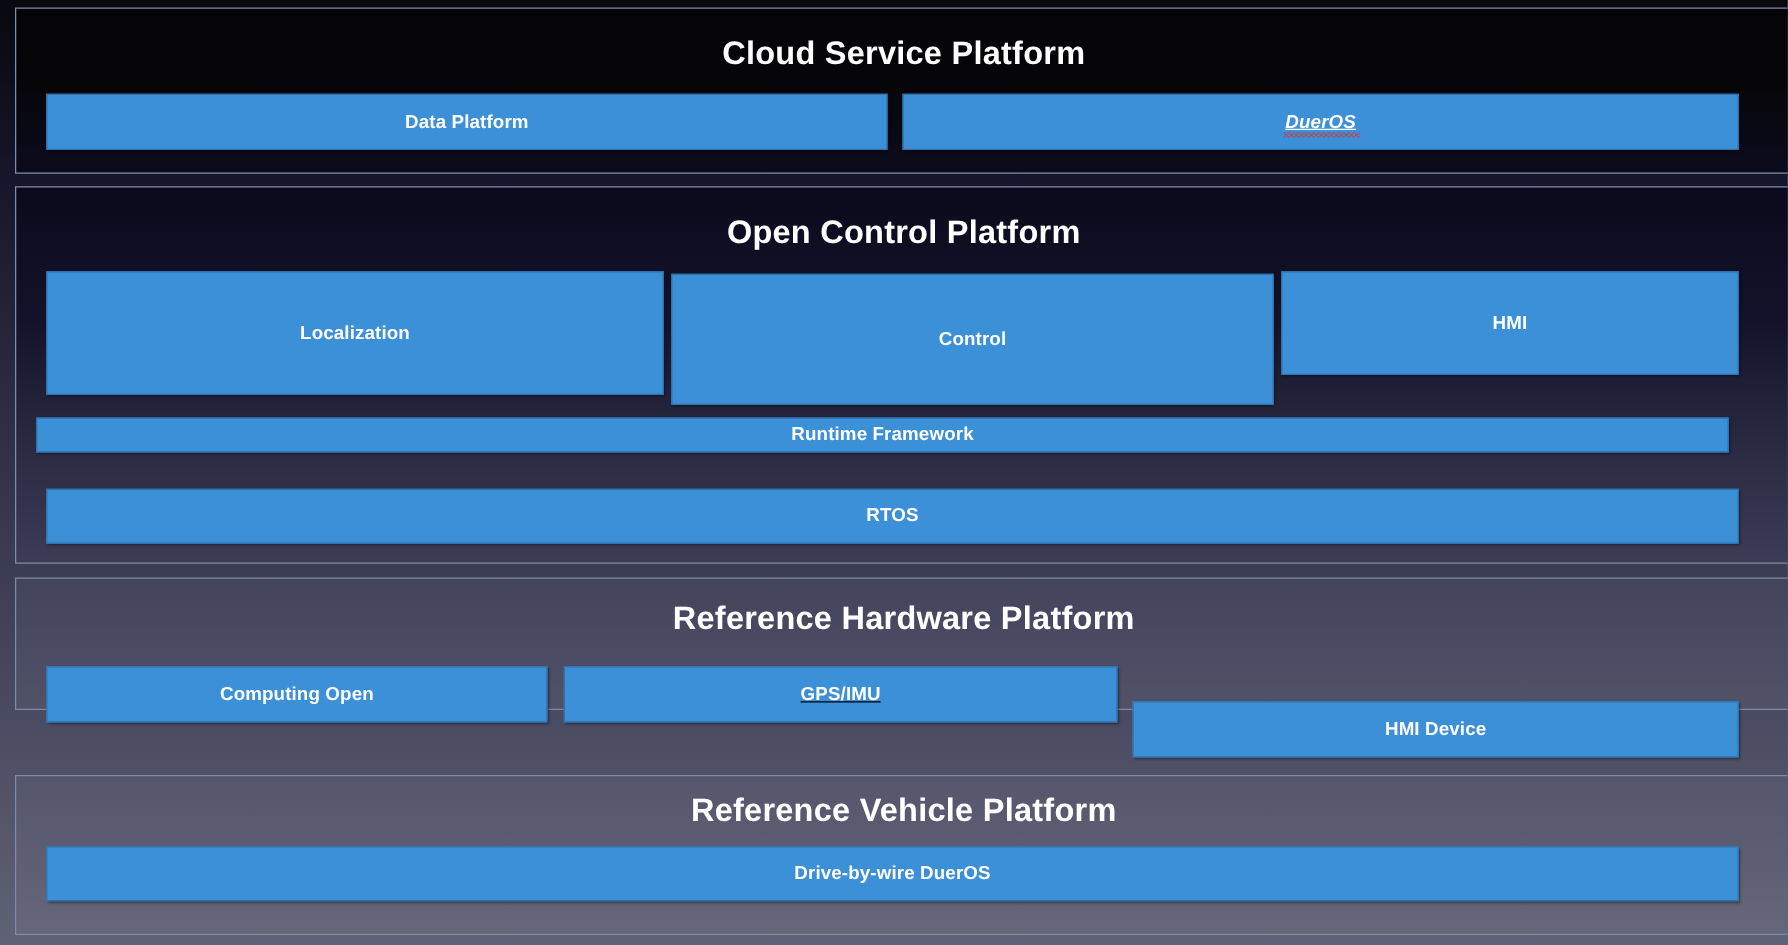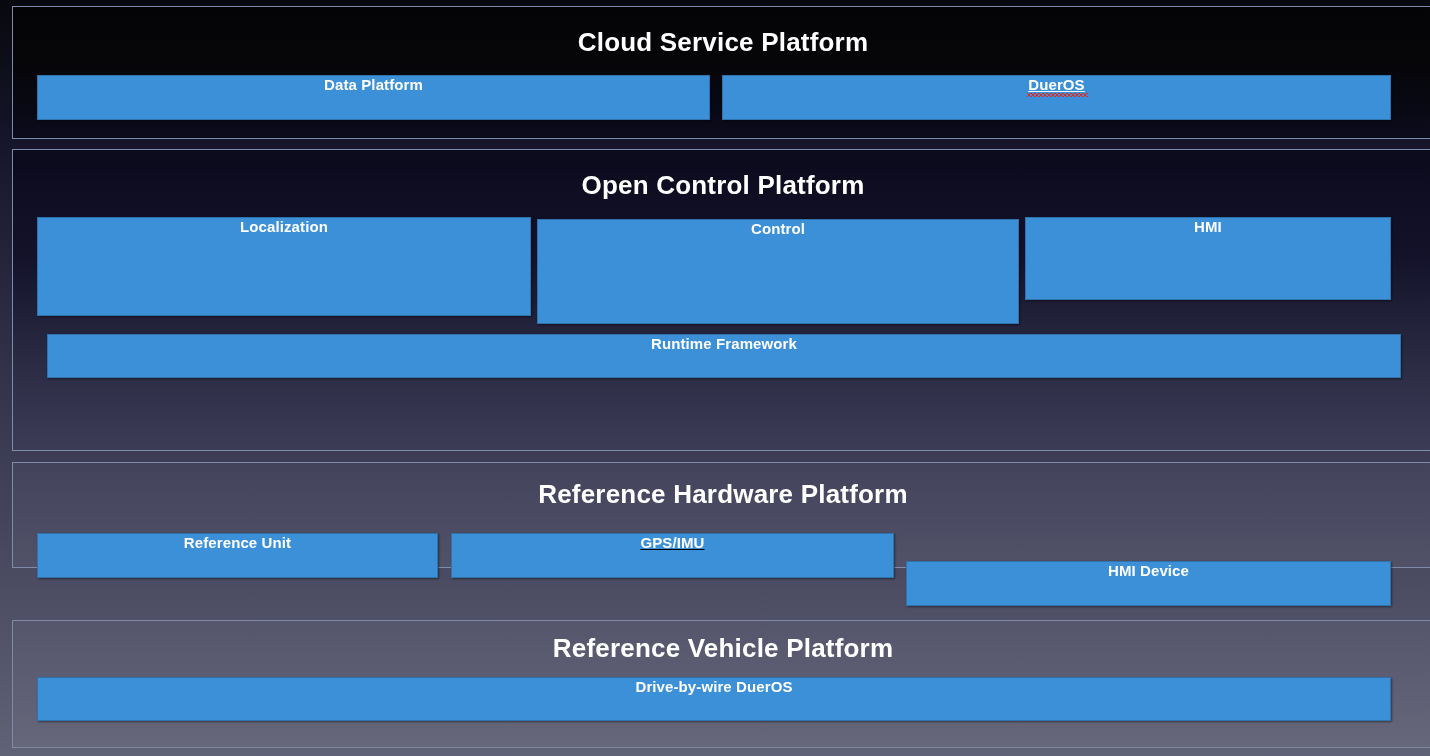--- a/index.html
+++ b/index.html
@@ -40,21 +40,21 @@
   }
 
   
   .box {
     position: absolute;
     box-sizing: border-box;
     background: #3b90d8;
     border: 1px solid #2f73ad;
     box-shadow: 1px 1px 2px rgba(0,0,0,0.45);
     display: flex;
-    align-items: flex-start;
+    align-items: center;
     justify-content: center;
   }
   .box-label {
     color: #ffffff;
     font-weight: bold;
     font-size: 15px;
     text-align: center;
     line-height: 1.15;
     letter-spacing: 0.1px;
   }
@@ -117,51 +117,54 @@
 
 <div id="canvas">
 
   <div class="layer" id="layer-cloud">
     <div class="layer-title">Cloud Service Platform</div>
 
     <div class="box" style="left:24px; top:68px; width:673px; height:45px;">
       <span class="box-label">Data Platform</span>
     </div>
 
-    <div class="box" style="left:709px; top:68px; width:669px; height:45px;">
+    <div class="box" style="left:709px; top:68px; width:669px; height:45px;font-style:italic;">
       <span class="box-label"><span class="spellcheck">DuerOS</span></span>
     </div>
   </div>
 
   <div class="layer" id="layer-software">
     <div class="layer-title">Open Control Platform</div>
 
     <div class="box" style="left:24px; top:67px; width:494px; height:99px;">
       <span class="box-label">Localization</span>
     </div>
 
     <div class="box" style="left:524px; top:69px; width:482px; height:105px;">
       <span class="box-label">Control</span>
     </div>
 
     <div class="box" style="left:1012px; top:67px; width:366px; height:83px;">
       <span class="box-label">HMI</span>
     </div>
 
-    <div class="box" style="left:34px; top:184px; width:1354px; height:44px;">
+    <div class="box" style="left:16px; top:184px; width:1354px; height:28px;">
       <span class="box-label">Runtime Framework</span>
     </div>
 
+    <div class="box" style="left:24px; top:241px; width:1354px; height:44px;">
+      <span class="box-label">RTOS</span>
+    </div>
   </div>
 
   <div class="layer" id="layer-hardware">
     <div class="layer-title">Reference Hardware Platform</div>
 
     <div class="box" style="left:24px; top:70px; width:401px; height:45px;">
-      <span class="box-label">Reference Unit</span>
+      <span class="box-label">Computing Open</span>
     </div>
 
     <div class="box" style="left:438px; top:70px; width:443px; height:45px;text-decoration:underline;">
       <span class="box-label">GPS/IMU</span>
     </div>
 
     <div class="box" style="left:893px; top:70px; width:485px; height:45px;margin-top:28px;">
       <span class="box-label">HMI Device</span>
     </div>
   </div>

